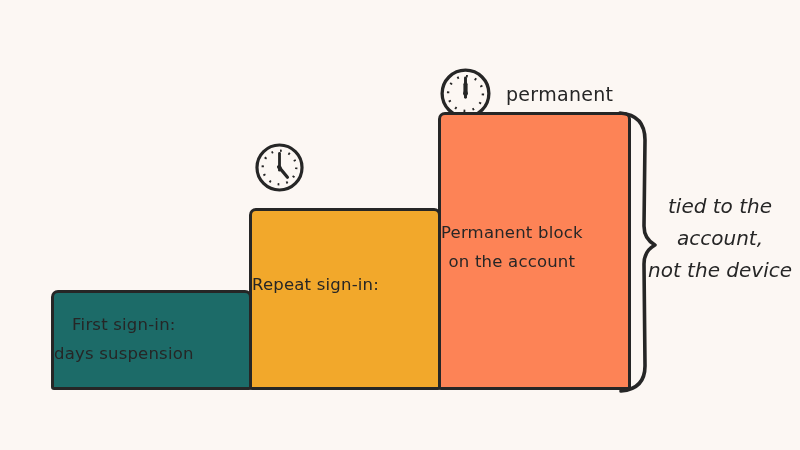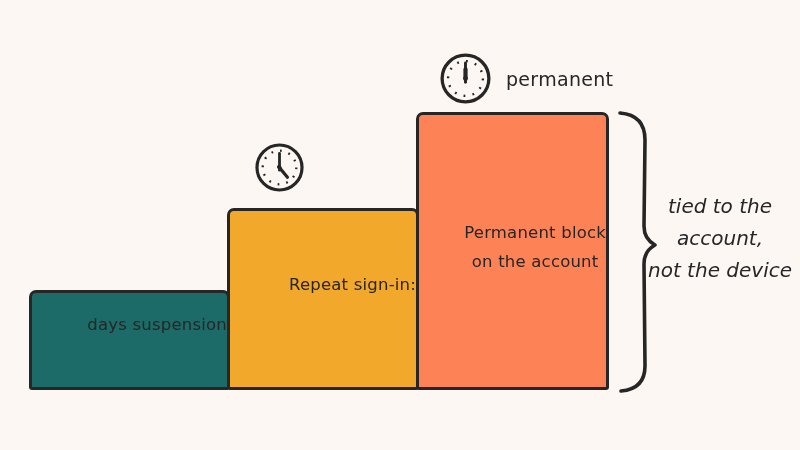--- a/index.html
+++ b/index.html
@@ -7,38 +7,38 @@
     position:relative;width:800px;height:450px;overflow:hidden;
     background:#fcf7f3;
     font-family:"DejaVu Sans",sans-serif;
     color:#262626;
   }
   
   .bar{
     position:absolute;box-sizing:border-box;
     border:3px solid #262626;
     border-radius:7px 7px 3px 3px;
-    display:flex;justify-content:flex-end;
+    display:flex;justify-content:flex-start;margin-left:22px;
   }
   .bar-1{left:29px;top:290px;width:201px;height:100px;}
   .bar-2{left:227px;top:208px;width:192px;height:182px;}
   .bar-3{left:416px;top:112px;width:193px;height:278px;}
   .bartext{
     text-align:center;font-size:16.5px;line-height:1.75;
     letter-spacing:.2px;color:#262626;
   }
   .bar-1 .bartext{margin-top:18px;}
   .bar-2 .bartext{margin-top:60px;}
   .bar-3 .bartext{margin-top:104px;}
   .bartext span{display:block;white-space:nowrap;}
   
   .clockgroup{position:absolute;display:flex;align-items:center;gap:13px;}
   .cg-1{left:63px;top:230px;}
   .cg-2{left:253px;top:141px;flex-direction:column;}
-  .cg-3{left:438px;top:51px;justify-content:space-between;}
+  .cg-3{left:438px;top:66px;justify-content:space-between;}
   .clock .face{fill:none;stroke:#262626;stroke-width:3.6;}
   .clock .ticks{fill:none;stroke:#262626;stroke-width:2.6;stroke-dasharray:2 7.95;}
   .clock .hand{stroke:#262626;stroke-linecap:round;}
   .clock .minute{stroke-width:3.2;}
   .clock .hour{stroke-width:3.6;}
   .clock .pin{fill:#262626;}
   .dur{font-size:19px;letter-spacing:.3px;white-space:nowrap;}
   
   .brace{position:absolute;left:608px;top:104px;}
   .brace path{fill:none;stroke:#262626;stroke-width:3.6;stroke-linecap:round;stroke-linejoin:round;}
@@ -72,20 +72,21 @@
       <circle class="ticks" r="19"></circle>
       <line class="hand minute" x1="0" y1="4" x2="0" y2="-17"></line>
       <line class="hand hour" x1="0" y1="0" x2="0" y2="-10" style="stroke-width:4.6"></line>
       <circle class="pin" r="2.6"></circle>
     </svg>
     <span class="dur">permanent</span>
   </div>
 
   <div class="bar bar-1" style="background: rgb(28, 107, 104);">
     <div class="bartext">
+      <span>First sign-in:</span>
       <span>days suspension</span>
     </div>
   </div>
 
   <div class="bar bar-2" style="background: rgb(242, 168, 43);">
     <div class="bartext">
       <span>Repeat sign-in:</span>
     </div>
   </div>
 

